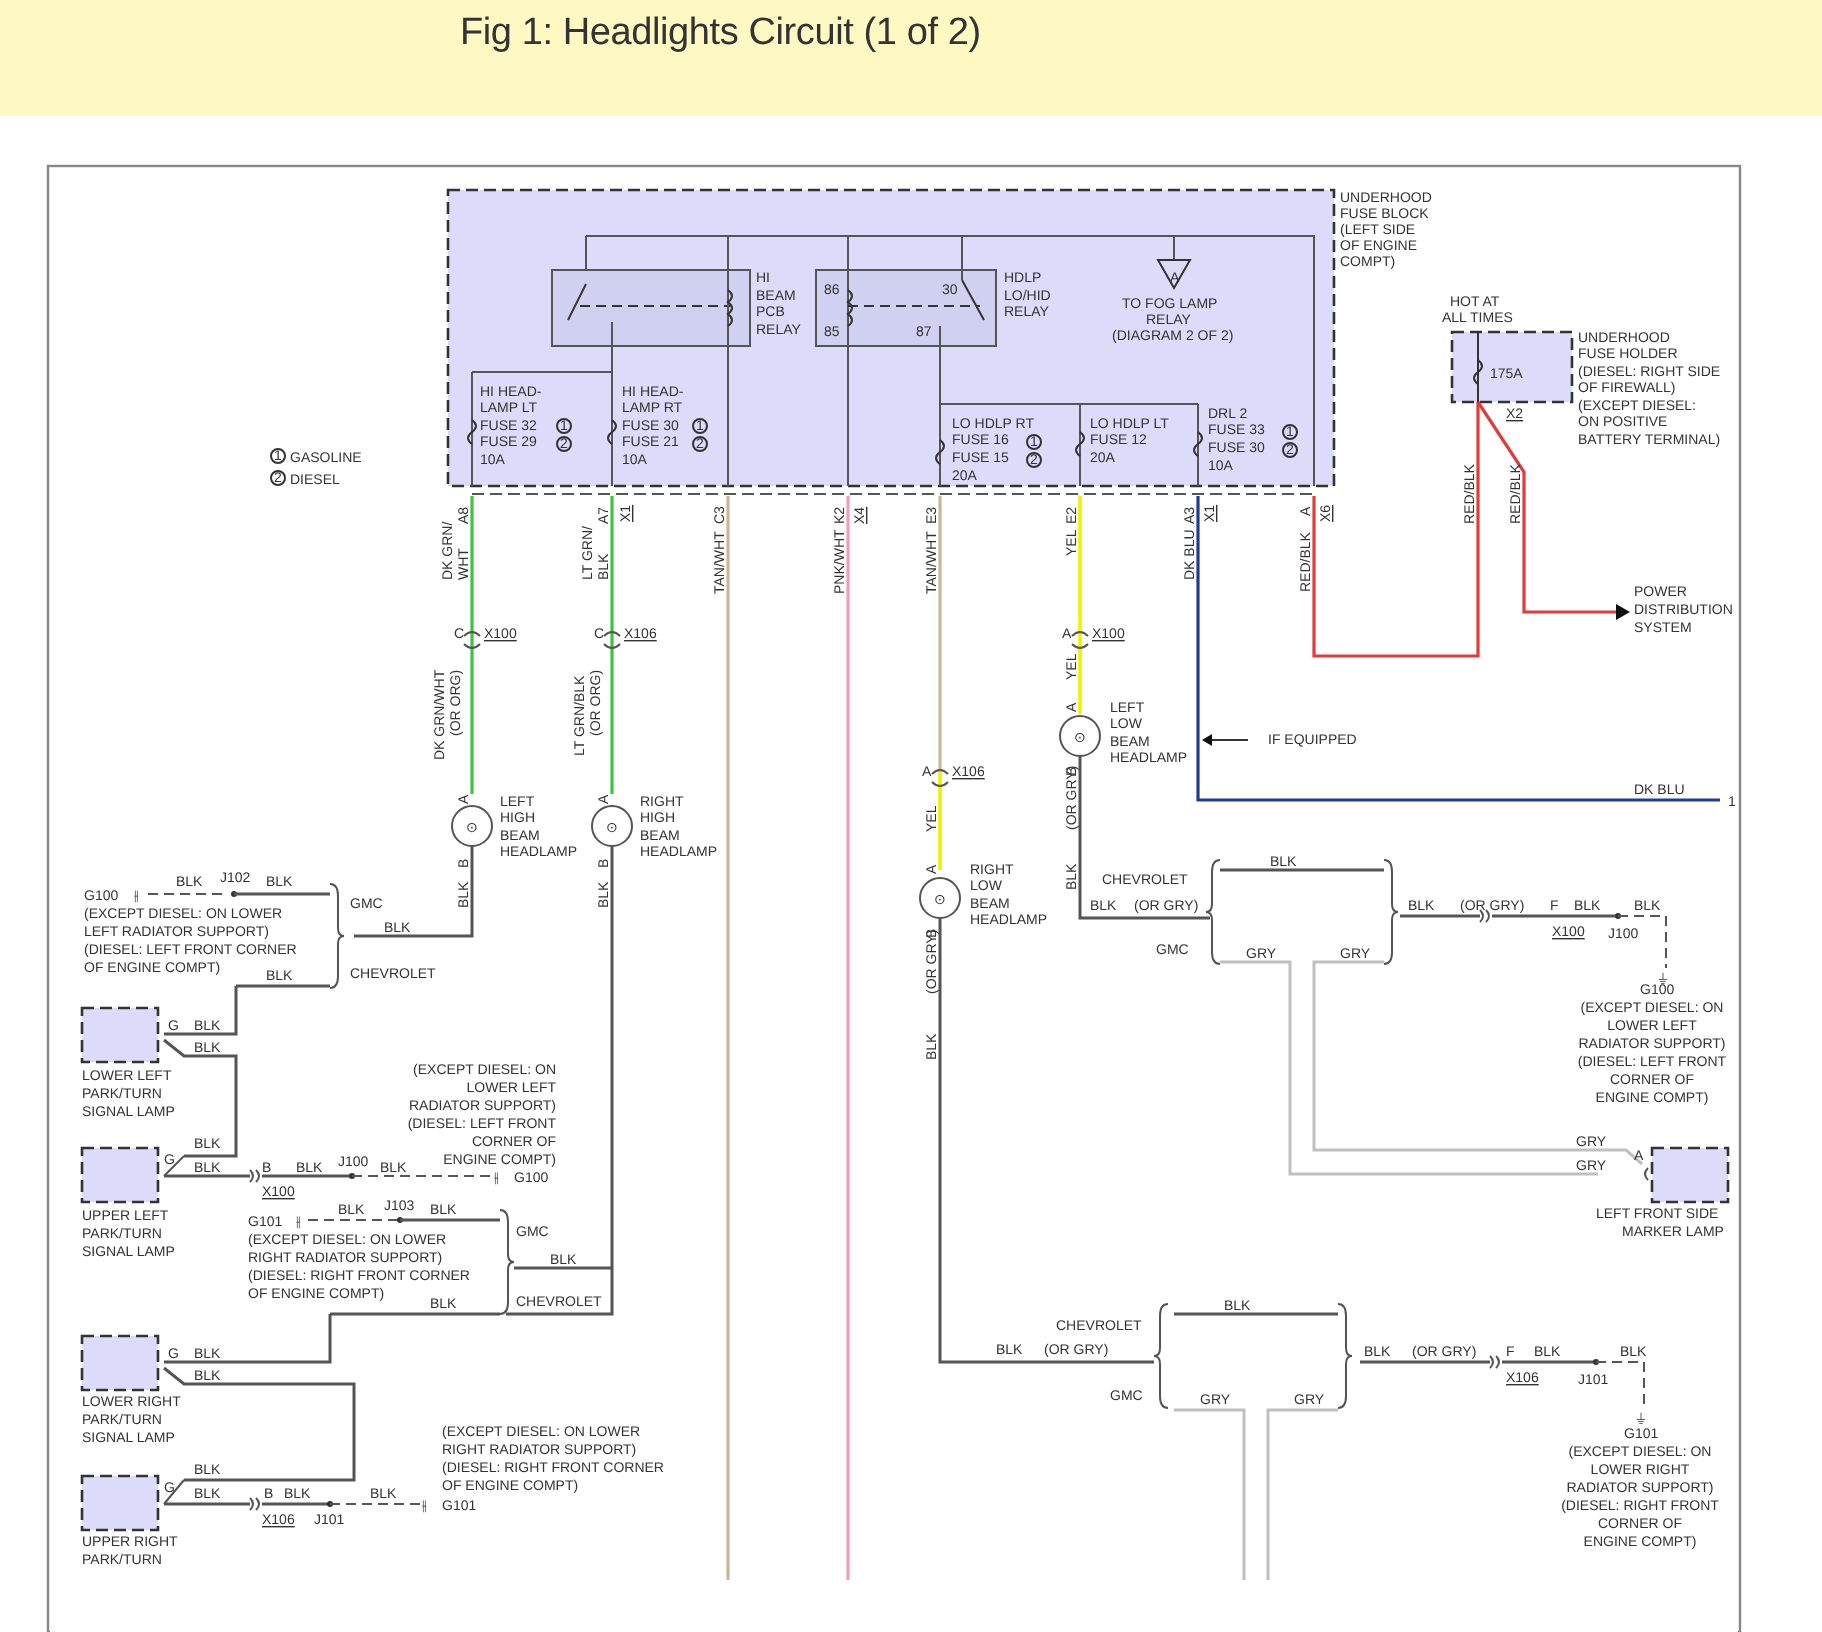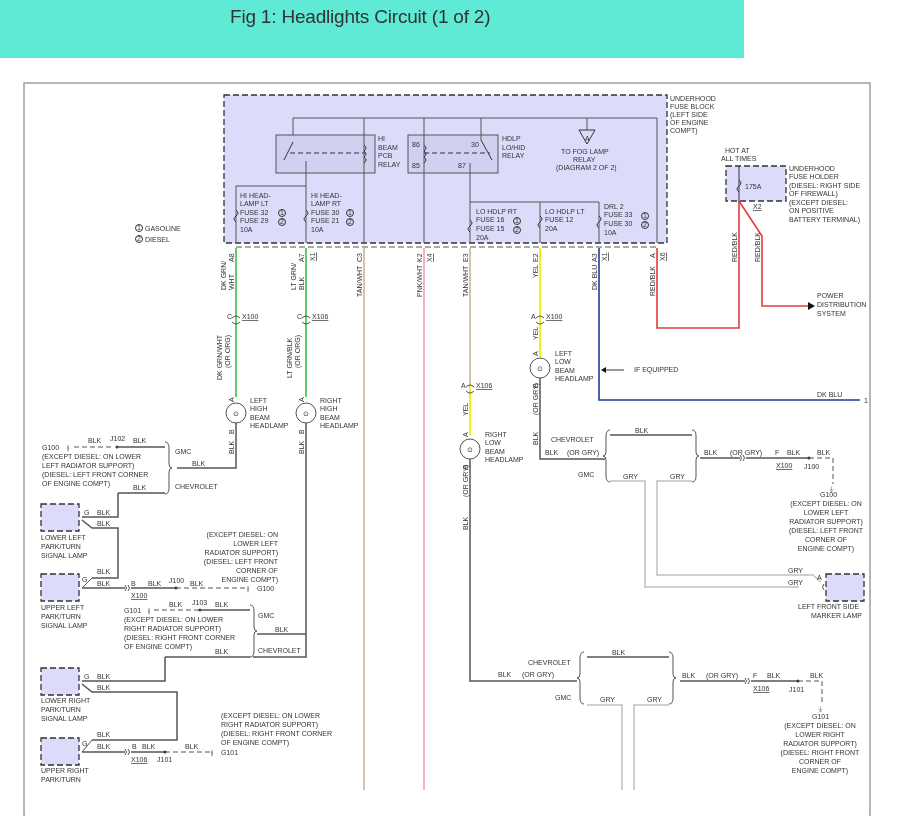--- a/index.html
+++ b/index.html
@@ -1,17 +1,17 @@
 <!DOCTYPE html>
 <html><head>
 <meta charset="utf-8">
 <style>
   html,body{margin:0;padding:0;background:#fff;}
   body{width:911px;height:816px;position:relative;overflow:hidden;font-family:"Liberation Sans",sans-serif;}
-  .header{position:absolute;left:0;top:0;width:744px;height:58px;background:#5eead4;text-align:right;}
+  .header{position:absolute;left:0;top:0;width:911px;height:58px;background:#fef9c3;text-align:right;}
   .header .title{position:absolute;left:230px;top:6px;font-size:19px;color:#333;font-family:"Liberation Sans",sans-serif;letter-spacing:-0.2px;}
   svg{position:absolute;left:0;top:0;}
   svg text{font-family:"Liberation Sans",sans-serif;font-size:7px;fill:#333;}
 </style>
 </head>
 <body>
 
 <div class="header">
   <div class="title">Fig 1: Headlights Circuit (1 of 2)</div>
 </div>

